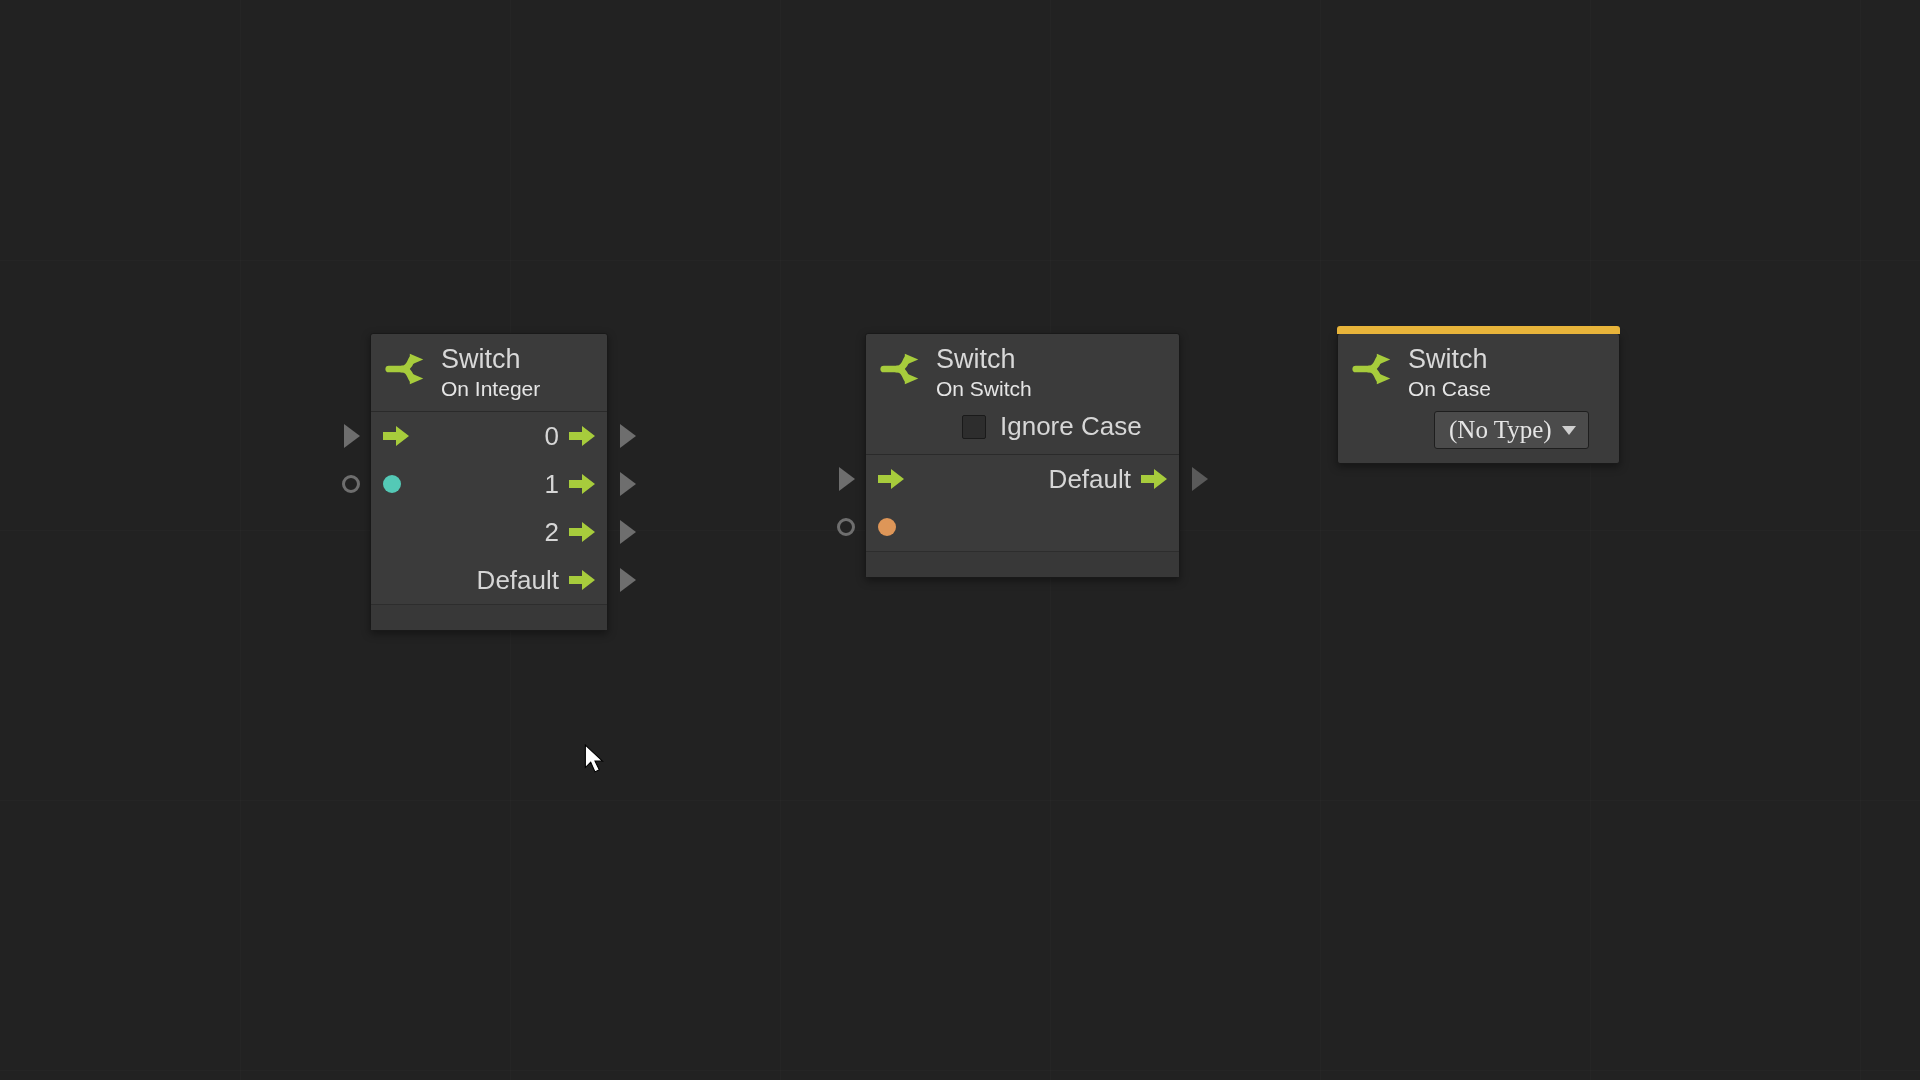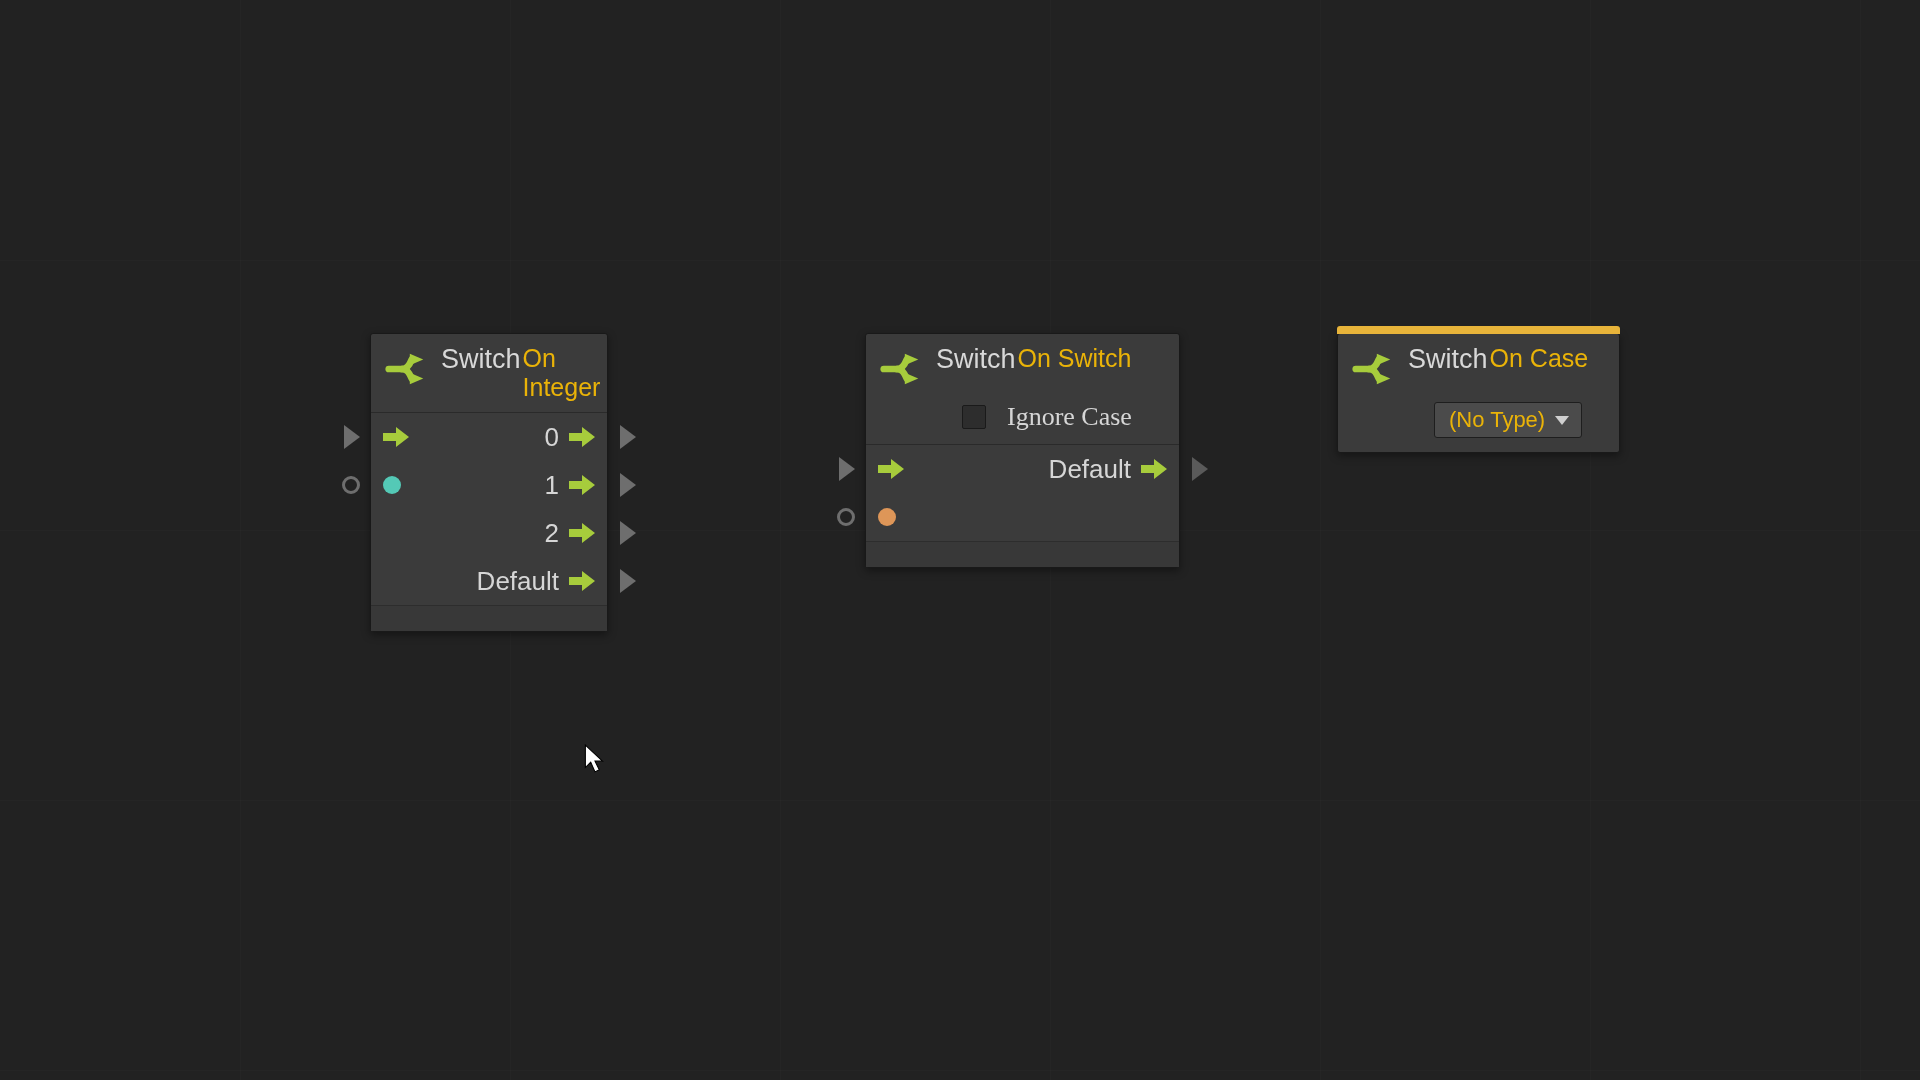--- a/index.html
+++ b/index.html
@@ -27,23 +27,23 @@
     border: 1px solid #191919;
     border-radius: 3px;
     box-shadow: 0 3px 8px rgba(0,0,0,0.4);
   }
   .node .header {
     display: flex;
     align-items: flex-start;
     padding: 10px 14px 10px 12px;
     gap: 12px;
   }
-  .node .header .titles { display:flex; gap:2px; }
+  .node .header .titles { display:flex; flex-direction:column; gap:2px; }
   .node .title { color:#d8d8d8; font-size:27px; font-weight:400; }
-  .node .subtitle { color:#eab308; font-size:25px; font-weight:400; }
+  .node .subtitle { color:#e5e5e5; font-size:21px; font-weight:400; }
 
   .branch-icon { width:46px; height:46px; flex:none; margin-top:2px; }
 
   .body { border-top:1px solid #2a2a2a; }
   .row {
     display:flex; align-items:center;
     height:48px;
     position:relative;
     padding: 0 10px;
   }
@@ -71,35 +71,35 @@
     left:-29px;
   }
 
   .arrow-icon { width:26px; height:20px; }
 
   .dot { width:18px; height:18px; border-radius:50%; }
   .dot.teal   { background:#54c9b6; }
   .dot.orange { background:#de9658; }
 
   
-  .chk-row { display:flex; align-items:center; gap:21px; padding:0 14px 12px 96px;font-family:Liberation Serif, serif; }
+  .chk-row { display:flex; align-items:center; gap:14px; padding:0 14px 12px 96px; }
   .chk {
     width:24px; height:24px; border:1px solid #1a1a1a;
     background:#2d2d2d; border-radius:2px;
   }
   .chk-label { color:#d6d6d6; font-size:26px; }
 
   
   .dd-row { padding: 0 14px 14px 96px; }
   .dd {
     display:inline-flex; align-items:center; gap:10px;
     background:#4b4b4b; border:1px solid #1e1e1e;
     border-radius:3px; padding:4px 12px 4px 14px;
   }
-  .dd-label { color:#eab308; font-size:22px; }
+  .dd-label { color:#e5e5e5; font-size:25px;font-family:Liberation Serif, serif; }
   .dd-caret { width:0;height:0;border-left:7px solid transparent;border-right:7px solid transparent;border-top:9px solid #cfcfcf; }
 
   .selection-bar {
     position:absolute; left:-1px; right:-1px; top:-8px; height:8px;
     background:#e8b43a;
     border-top-left-radius:3px;border-top-right-radius:3px;
   }
 
   
   .cursor {

